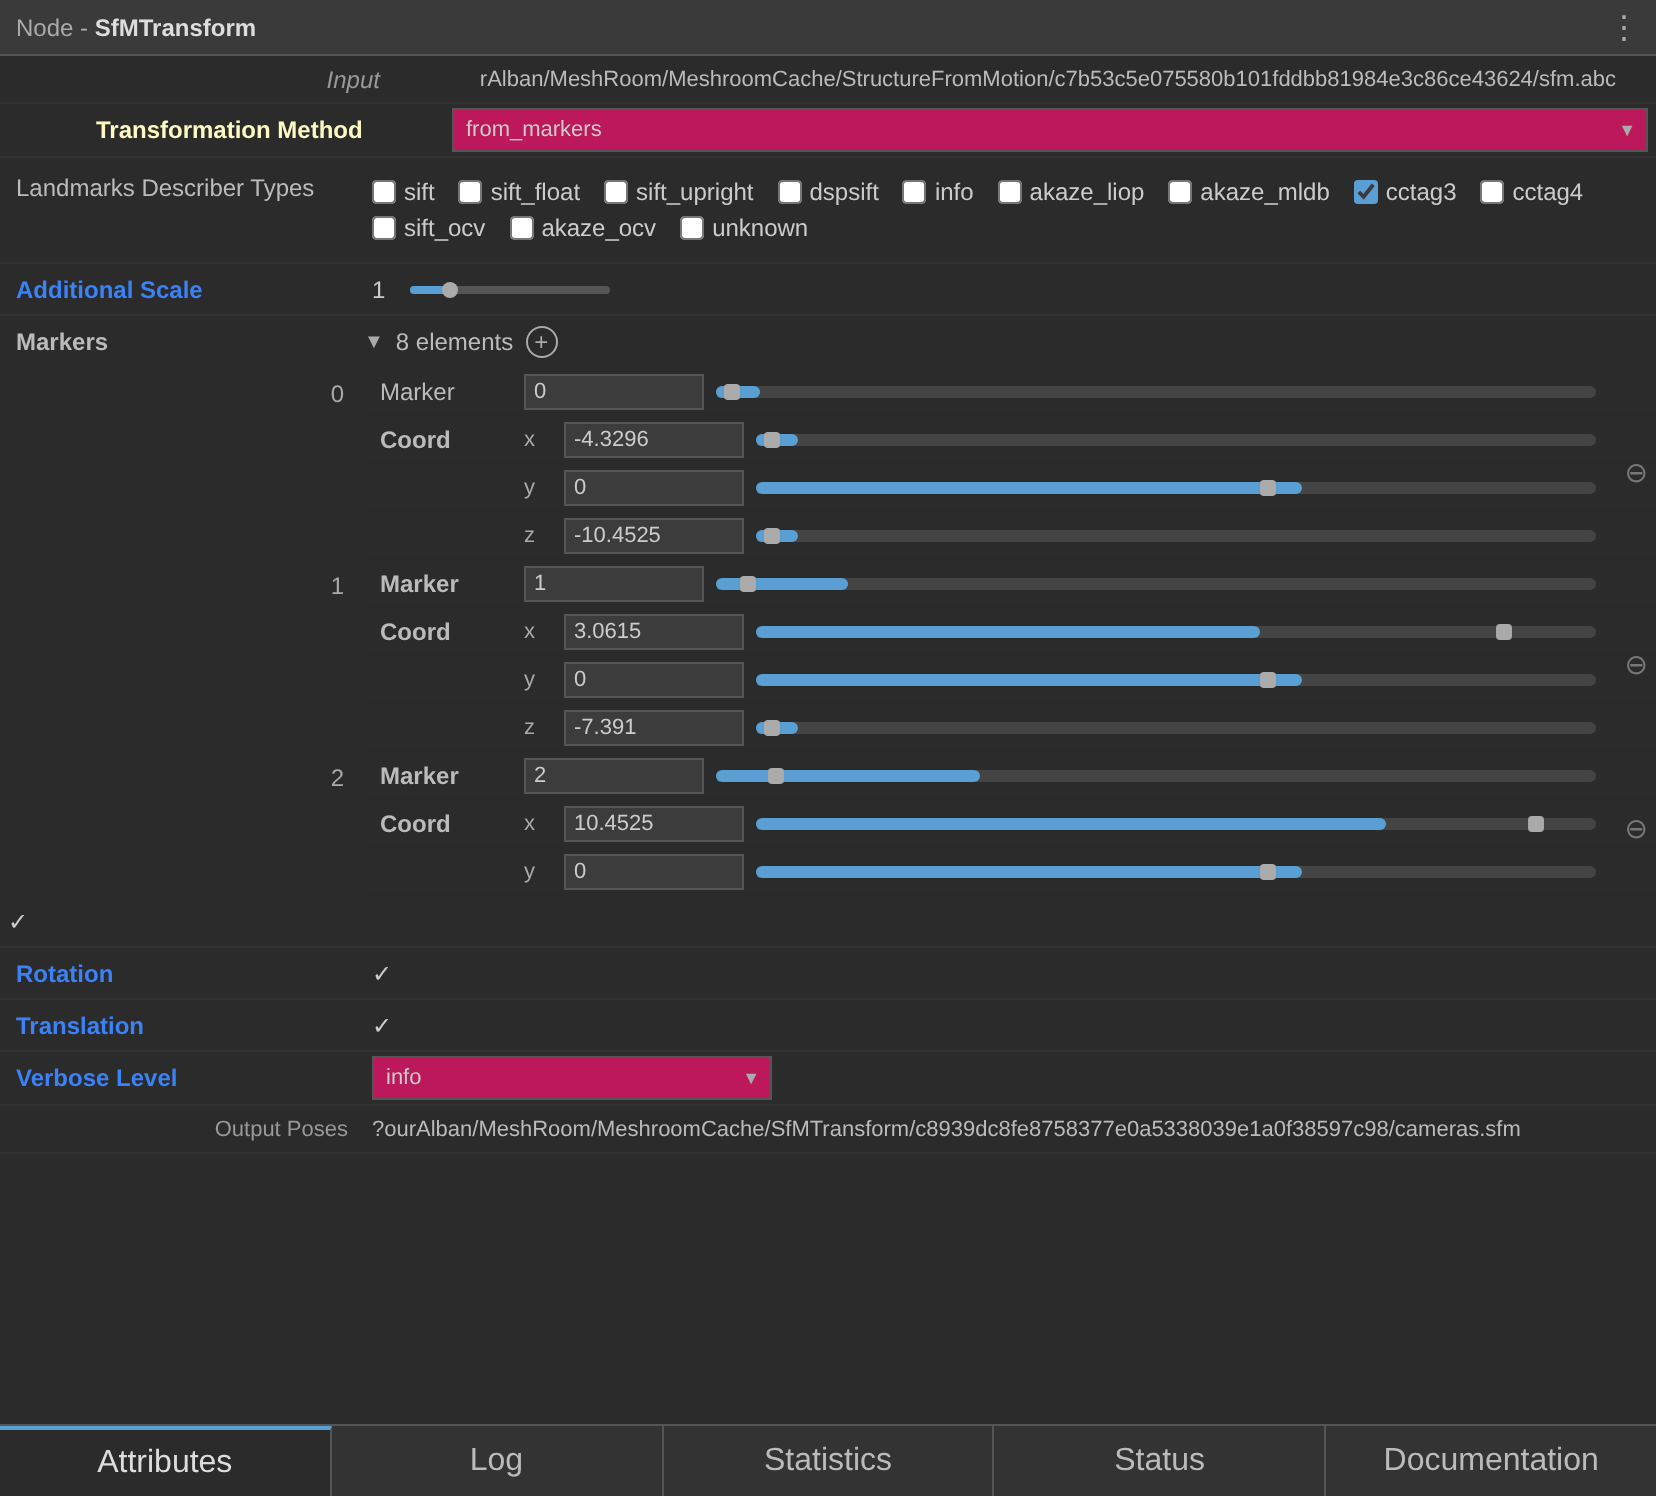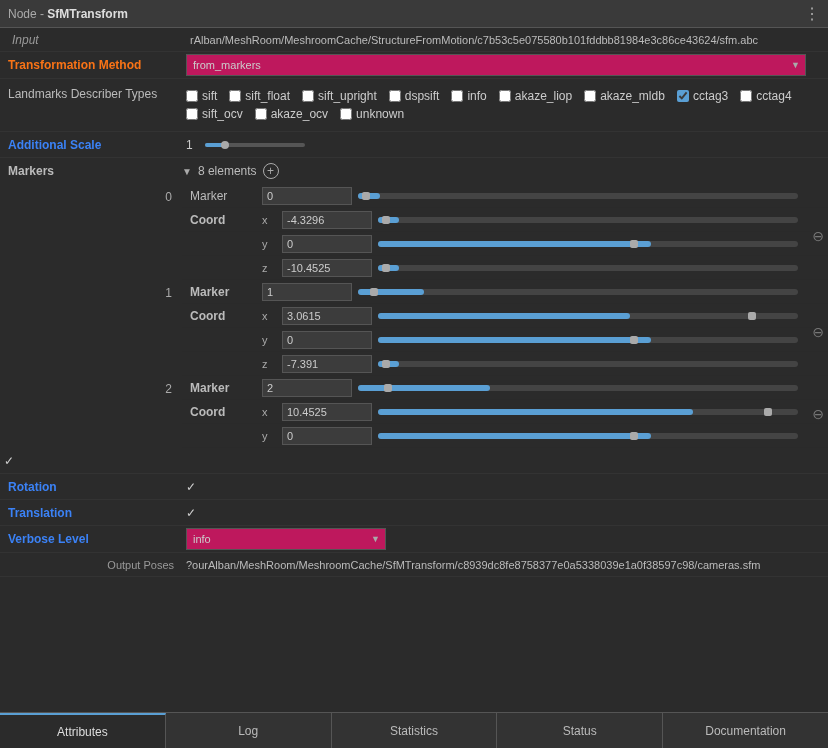--- a/index.html
+++ b/index.html
@@ -40,21 +40,21 @@
       padding: 2px 0;
     }
     .row-label {
       width: 182px;
       min-width: 182px;
       padding: 0 8px;
       color: #3b82f6;
       font-size: 12px;
       font-weight: bold;
     }
-    .row-label.bold { font-weight: bold; color: #f97316; }
+    .row-label.bold { font-weight: bold; color: #fef9c3; margin-left: 40px; }
     .row-content {
       flex: 1;
       display: flex;
       align-items: center;
       padding: 0 4px;
     }
 
     
     .dropdown {
       background: #be185d;
@@ -297,21 +297,21 @@
       width: 828px;
     }
     .tab {
       flex: 1;
       display: flex;
       align-items: center;
       justify-content: center;
       cursor: pointer;
       border-right: 1px solid #555;
       color: #bbb;
-      font-size: 12px;
+      font-size: 16px;
     }
     .tab:last-child { border-right: none; }
     .tab.active {
       background: #2b2b2b;
       color: #ddd;
       border-top: 2px solid #5a9fd4;
     }
 
     
     .output-row {
@@ -344,21 +344,22 @@
       cursor: pointer;
       font-size: 16px;
     }
 
     
     .input-row {
       display: flex;
       align-items: center;
       min-height: 24px;
       border-bottom: 1px solid #333;
-      padding: 2px 4px;
+      padding: 2px 16px;
+      text-align: right;
     }
     .input-row-label {
       width: 182px;
       min-width: 182px;
       padding: 0 8px;
       color: #999;
       font-style: italic;
     }
     .input-row-value {
       flex: 1;

